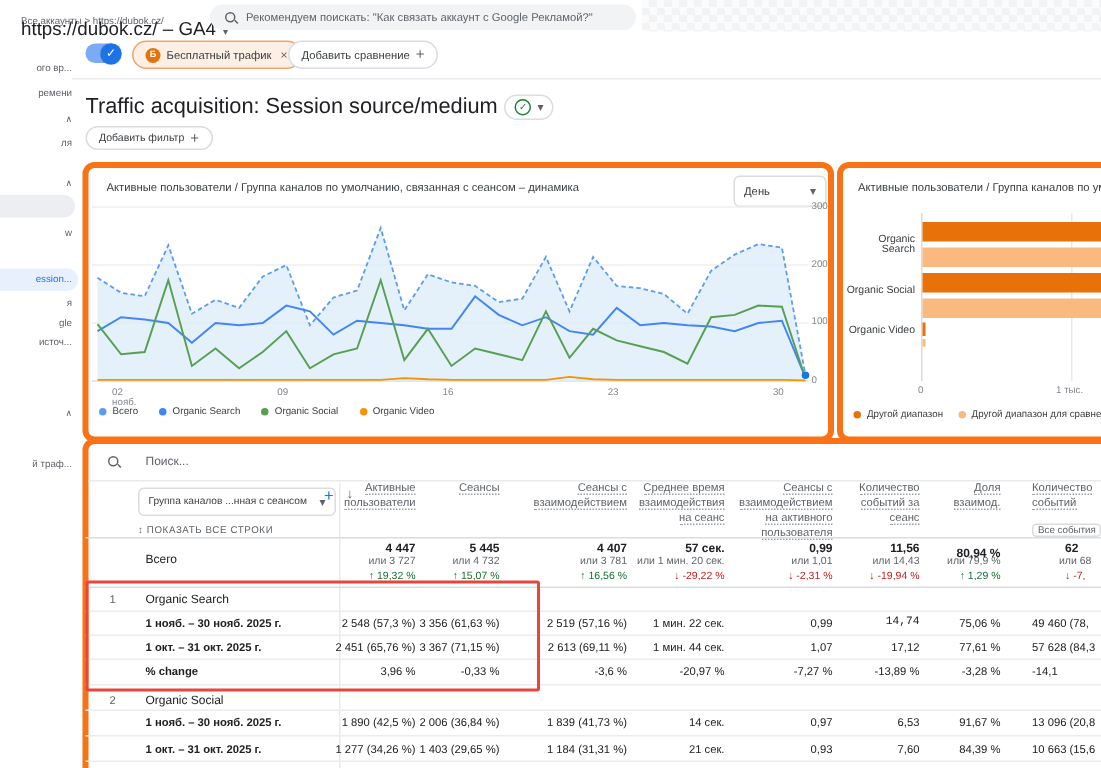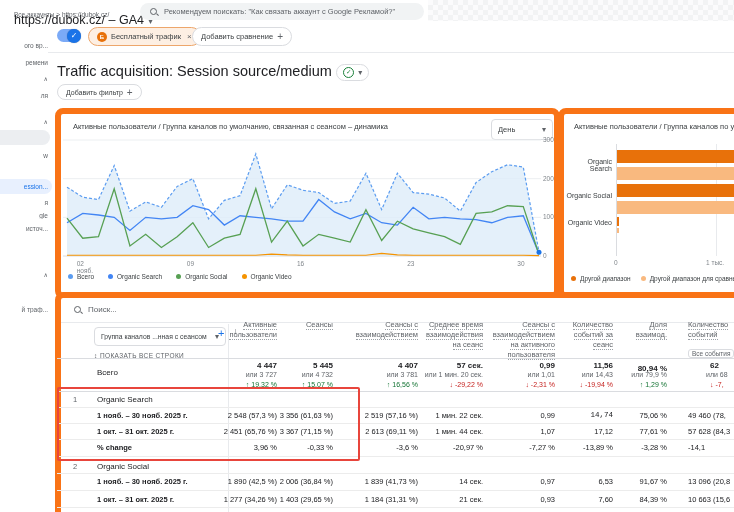--- a/index.html
+++ b/index.html
@@ -26,21 +26,21 @@
   .plus{color:#5f6368;font-size:10px;}
   .toggle{width:24px;height:13px;border-radius:7px;background:#7baaf7;position:relative;}
   .toggle .knob{position:absolute;right:0px;top:-0.5px;width:14px;height:14px;border-radius:50%;background:#1a73e8;
         color:#fff;font-size:8px;display:flex;align-items:center;justify-content:center;box-shadow:0 0 1px rgba(0,0,0,.4);}
   
   .pagetitle{font-size:14.5px;color:#202124;}
   .okpill{display:inline-flex;align-items:center;gap:4px;border:1px solid #dadce0;border-radius:10px;height:15px;padding:0 6px;vertical-align:2px;}
   .okcirc{width:9px;height:9px;border-radius:50%;border:1px solid #188038;color:#188038;font-size:6.5px;
           display:flex;align-items:center;justify-content:center;}
   
-  .card{border:6px solid #f97316;border-radius:8px;background:#fff;}
+  .card{border:4px solid #f97316;border-radius:8px;background:#fff;}
   .cardtitle{font-size:7.5px;color:#3c4043;white-space:nowrap;overflow:hidden;}
   .selectbox{border:1px solid #dadce0;border-radius:4px;height:19px;display:flex;align-items:center;
              justify-content:space-between;padding:0 6px;font-size:7.5px;color:#3c4043;background:#fff;}
   .ytick,.xtick{font-size:6.5px;color:#80868b;}
   .legend{display:flex;align-items:center;gap:4px;font-size:6.5px;color:#3c4043;white-space:nowrap;}
   .dot{width:5px;height:5px;border-radius:50%;flex:none;}
   .catlabel{font-size:7px;color:#3c4043;text-align:right;}
   .bar{position:absolute;}
   .gline{position:absolute;width:1px;background:#e8eaed;}
   
@@ -198,21 +198,21 @@
       <div class="bar" style="position:absolute;left:53px;top:70px;width:136px;height:13px;background:#e8710a;"></div>
       <div class="bar" style="position:absolute;left:53px;top:87px;width:127.7px;height:13px;background:#f9b97f;"></div>
       <div class="catlabel" style="position:absolute;left:2px;top:105px;width:46px;">Organic Video</div>
       <div class="bar" style="position:absolute;left:53px;top:103px;width:2px;height:9px;background:#e8710a;"></div>
       <div class="bar" style="position:absolute;left:53px;top:114px;width:1.5px;height:5px;background:#f9b97f;"></div>
       <div class="xtick" style="position:absolute;left:50px;top:145px;">0</div>
       <div class="xtick" style="position:absolute;left:142px;top:145px;">1 тыс.</div>
     </div>
 
   <div class="abs card" style="left:55px;top:292px;width:700px;height:260px;">
-    <div class="abs" style="left:13px;top:7px;display:flex;align-items:center;gap:7px;">
+    <div class="abs" style="left:13px;top:7px;display:flex;align-items:center;gap:18px;">
       <span class="mag"></span>
       <span style="font-size:8px;color:#5f6368;">Поиск...</span>
     </div>
     <div class="abs" style="left:0;top:24px;right:0;height:1px;background:#e8eaed;"></div>
     <div class="abs selectbox" style="left:33px;top:29px;width:118px;height:17px;font-size:6.8px;">
       <span style="overflow:hidden;white-space:nowrap;">Группа каналов ...нная с сеансом</span>
       <span class="caret">▾</span>
     </div>
     <div class="abs" style="left:157px;top:29px;font-size:11px;color:#1a73e8;">+</div>
     <div class="abs allrows" style="left:33px;top:54px;">

